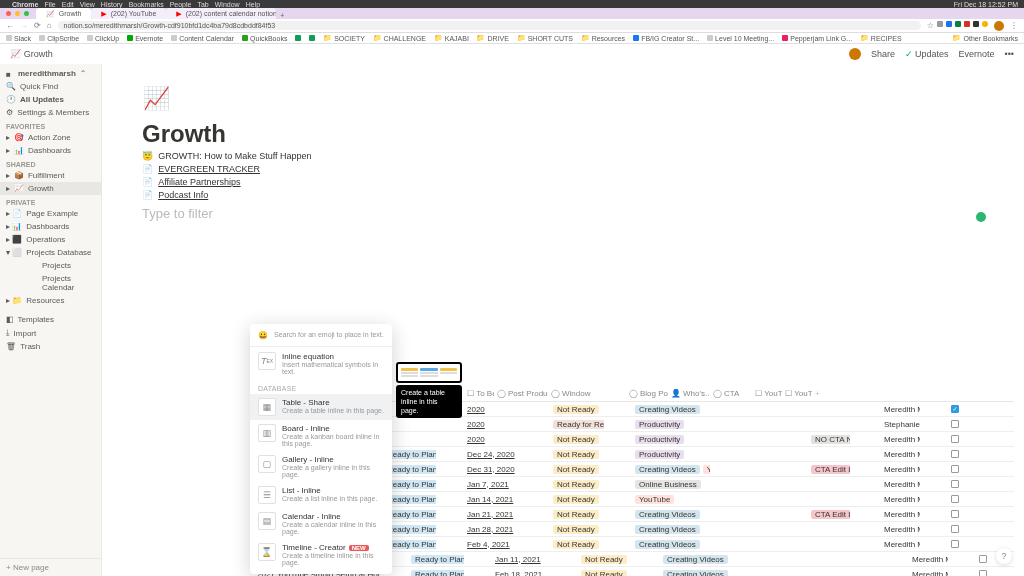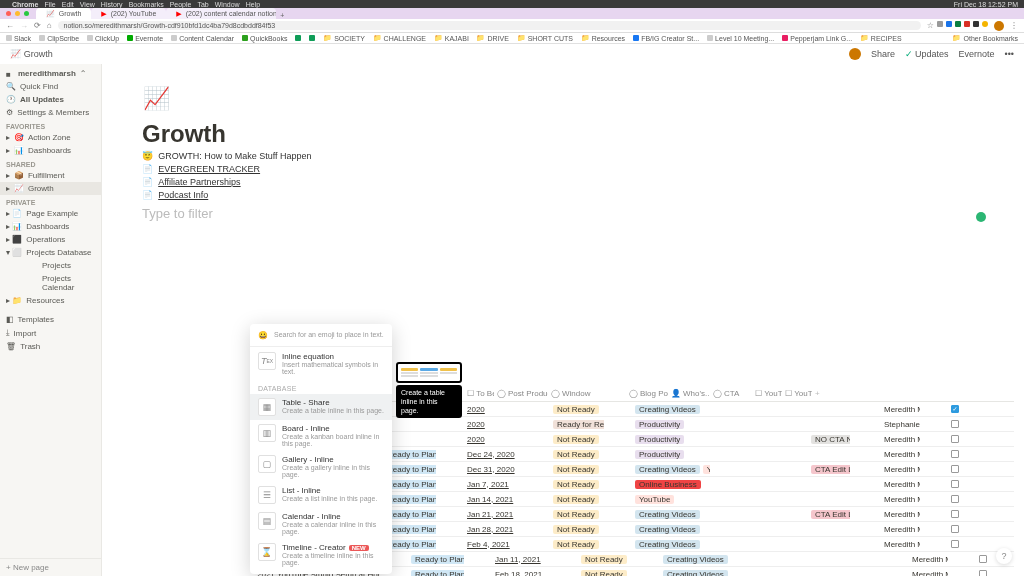--- a/index.html
+++ b/index.html
@@ -70,21 +70,21 @@
 .preview-tip .tip-lbl { background: #000; color: #fff; font-size: 7px; padding: 3px 5px; border-radius: 3px; margin-top: 2px; line-height: 1.3; }
 
 
 .db-table { position: absolute; left: 152px; top: 322px; right: 10px; }
 .th-row { display: flex; font-size: 8px; color: #888; border-bottom: 1px solid #e6e6e3; padding: 2px 0; }
 .th-row .cell { padding: 1px 3px; display: flex; align-items: center; gap: 2px; white-space: nowrap; overflow: hidden; }
 .tr { display: flex; font-size: 8px; border-bottom: 1px solid #eee; padding: 1.5px 0; align-items: center; gap: 28px; }
 .tr .cell { padding: 1px 3px; white-space: nowrap; overflow: hidden; display: flex; align-items: center; gap: 3px; }
 .c-name { width: 126px; } .c-status { width: 56px; } .c-date { width: 58px; text-decoration: underline; } .c-post { width: 54px; } .c-series { width: 78px; } .c-blog { width: 42px; } .c-who { width: 42px; } .c-cta { width: 42px; } .c-chk { width: 30px; }
 .pill { padding: 0 4px; border-radius: 2px; font-size: 8px; display: inline-block; }
-.pill-yellow { background: #fdecc8; } .pill-blue { background: #d3e5ef; } .pill-purple { background: #e8deee; } .pill-brown { background: #f1e1d9; } .pill-gray { background: #e3e2e0; } .pill-lightblue { background: #d0e7f5; } .pill-red { background: #ffe2dd; } .pill-pinkred { background: #f5c6cc; } .pill-grn2 { background: #ef4444; }
+.pill-yellow { background: #fdecc8; } .pill-blue { background: #d3e5ef; } .pill-purple { background: #e8deee; } .pill-brown { background: #f1e1d9; } .pill-gray { background: #e3e2e0; } .pill-lightblue { background: #d0e7f5; } .pill-red { background: #ffe2dd; } .pill-pinkred { background: #f5c6cc; } .pill-grn2 { background: #e5e5e5; }
 .avatar { width: 9px; height: 9px; border-radius: 50%; background: #e8a14e; display: inline-block; }
 .chk { width: 8px; height: 8px; border: 1px solid #999; border-radius: 1px; display: inline-block; }
 .chk.checked { background: #2e9bdf; border-color: #2e9bdf; position: relative; }
 .chk.checked::after { content: "✓"; color: #fff; font-size: 6px; position: absolute; top: -1px; left: 0.5px; }
 
 .help-btn { position: absolute; right: 12px; bottom: 12px; width: 16px; height: 16px; border-radius: 50%; box-shadow: 0 1px 4px rgba(0,0,0,0.15); display: flex; align-items: center; justify-content: center; font-size: 9px; color: #888; background: #fff; }
 .green-dot { position: absolute; right: 38px; top: 148px; width: 10px; height: 10px; border-radius: 50%; background: #2bb673; }
 </style>
 </head>
 <body>

